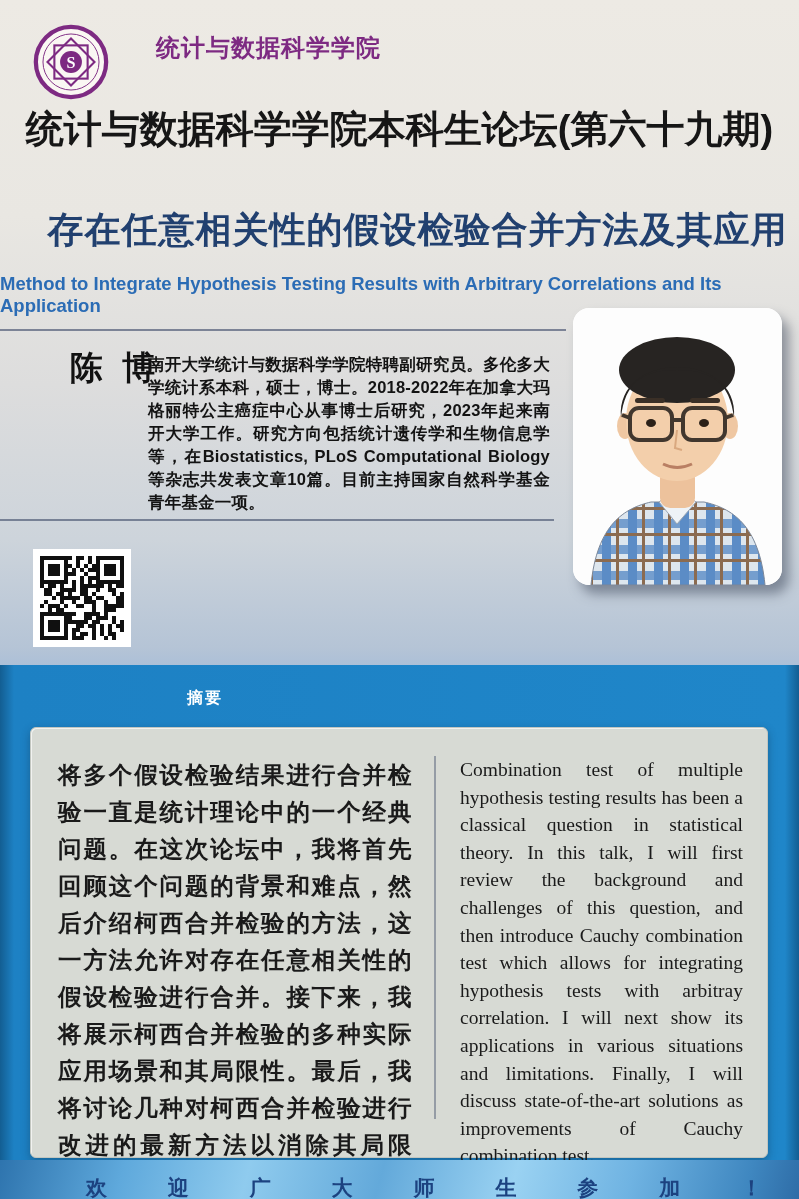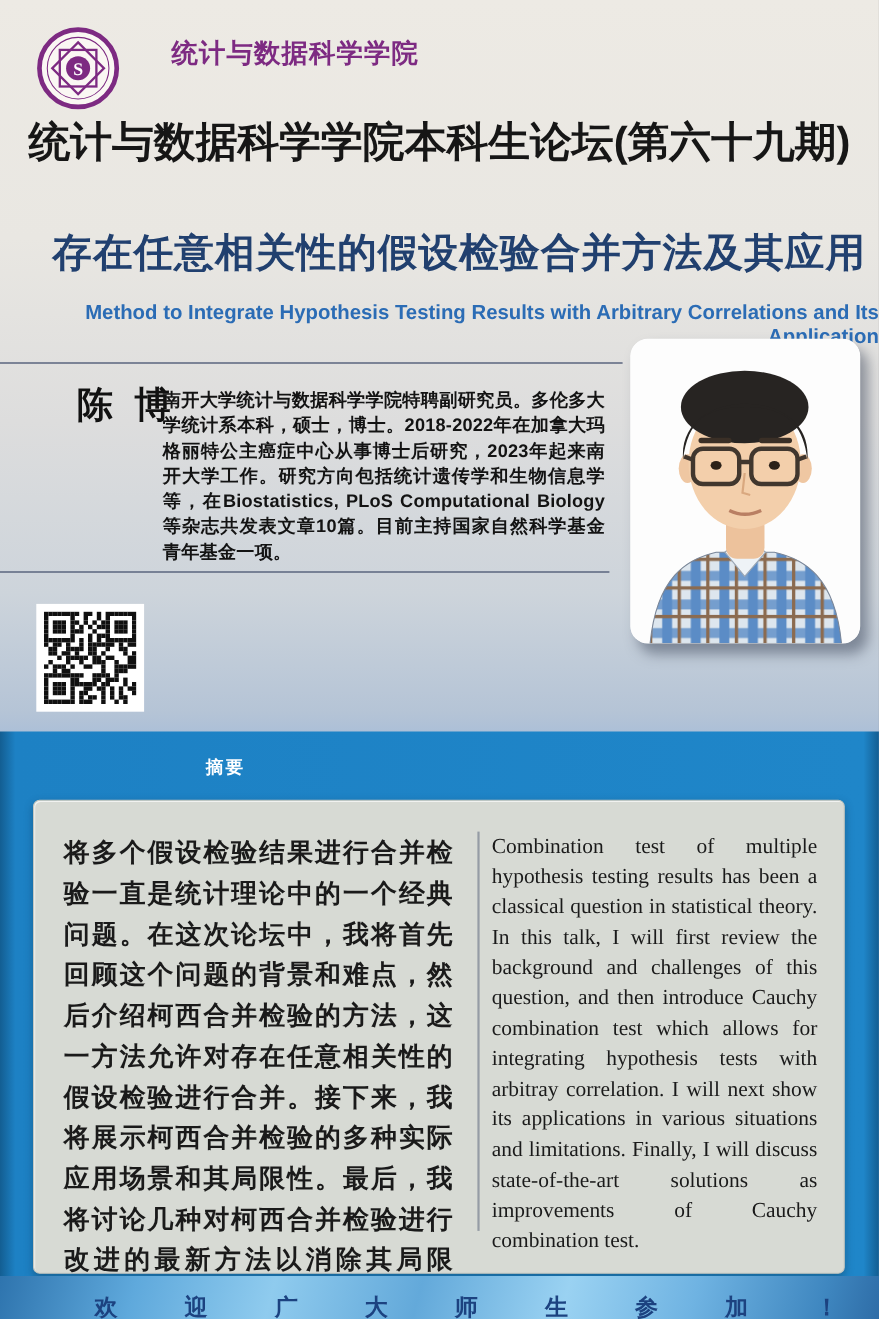--- a/index.html
+++ b/index.html
@@ -17,21 +17,21 @@
   }
   .forum-title{
     position:absolute; left:0; top:104px; width:100%; text-align:center;
     font-size:38px; font-weight:900; color:#161616; letter-spacing:0px;
   }
   .talk-title-zh{
     position:absolute; left:0; top:206px; width:100%; text-align:center;
     font-size:36px; font-weight:800; color:#21406f; letter-spacing:1px;margin-left:18px;
   }
   .talk-title-en{
-    position:absolute; left:0; top:273px; width:100%; text-align:right;
+    position:absolute; left:0; top:273px; width:100%; text-align:left;
     font-size:18.5px; font-weight:600; color:#2b6cb5;
   }
   
   .hr{position:absolute; height:0; border-top:2px solid rgba(90,100,125,.75);}
   .hr-top{left:0; top:329px; width:566px;}
   .hr-bottom{left:0; top:519px; width:554px;}
   .speaker-name{
     position:absolute; left:70px; top:346px; font-size:33px; font-weight:700;
     color:#111; word-spacing:10px; white-space:nowrap;
   }
@@ -75,21 +75,21 @@
     inset 1px 1px 0 rgba(255,255,255,.65);
     display:flex;
   }
   .abs-zh{
     box-sizing:border-box; width:403px; padding:29px 22px 0 27px;
     font-size:23.5px; line-height:37px; font-weight:600; color:#1a1a1a;
     text-align:justify; letter-spacing:.5px;
   }
   .col-divider{width:2px; background:#959ca5; margin:28px 0 38px 0;}
   .abs-en{
-    box-sizing:border-box; flex:1; padding:28px 24px 0 11px;
+    box-sizing:border-box; flex:1; padding:28px 24px 0 24px;
     font-family:"Liberation Serif", serif; font-size:19.5px; line-height:27.6px;
     color:#1a1a1a; text-align:justify;
   }
   
   .footer-band{
     position:absolute; left:0; top:1160px; width:100%; height:55px;
     background:linear-gradient(105deg,#2e74ae 0%, #5fa9dc 15%, #8fcbee 30%,
                #63a9da 46%, #9ad2f2 62%, #6fb3e2 76%, #3f87c0 90%, #255f9a 100%);
     display:flex; align-items:center; justify-content:flex-end;padding-left:24px;
   }

